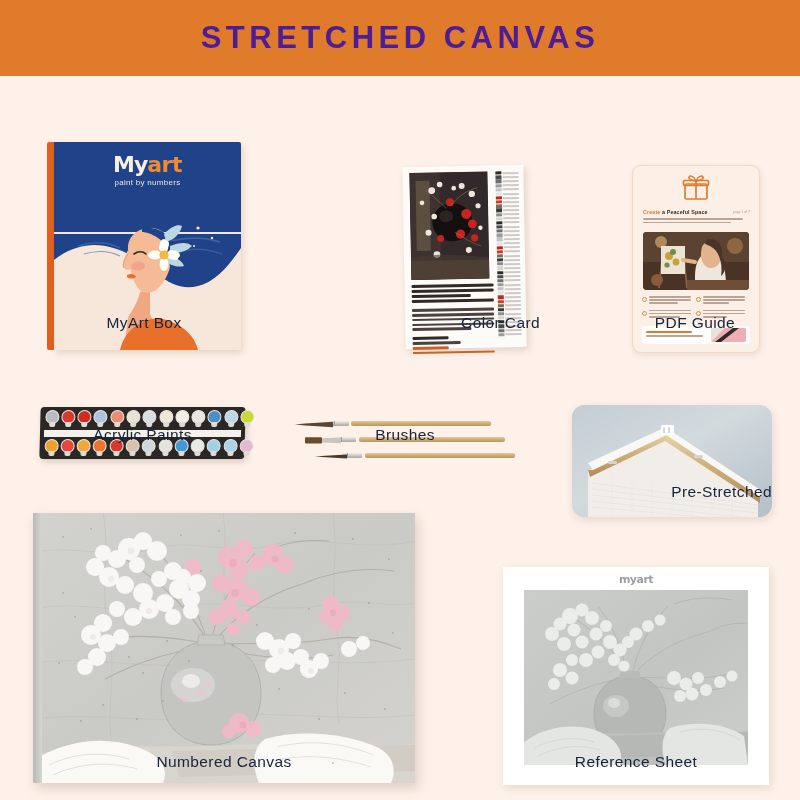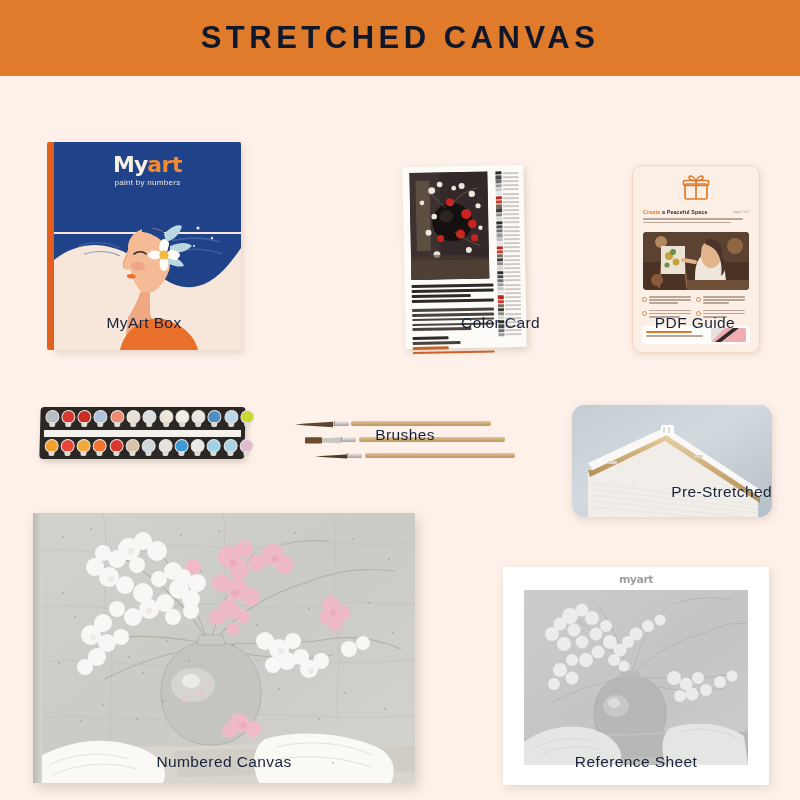--- a/index.html
+++ b/index.html
@@ -12,21 +12,21 @@
   }
   #page{width:800px;height:800px;position:relative;background:#FDF1E9;}
 
   
   .header{
     position:absolute;left:0;top:0;width:800px;height:76px;
     background:#E07B2C;
     display:flex;align-items:center;justify-content:center;
   }
   .header-title{
-    color:#0f172a;font-size:31px;font-weight:bold;
+    color:#4c1d95;font-size:31px;font-weight:bold;
     letter-spacing:4.5px;font-family:"Liberation Sans",sans-serif;
   }
 
   
   .item{position:absolute;margin-top:45px;}
   .label{
     position:absolute;text-align:center;
     color:#17223B;font-size:15.5px;letter-spacing:.4px;
     font-family:"Liberation Sans",sans-serif;white-space:nowrap;
   }
@@ -670,20 +670,21 @@
             <div class="pot-cap" style="background: rgb(169, 212, 232);"></div>
             <div class="pot-tab"></div>
           </div>
           <div class="pot">
             <div class="pot-cap" style="background: rgb(227, 187, 208);"></div>
             <div class="pot-tab"></div>
           </div>
         </div>
     </div>
   </div>
+  <div class="label lb-paints">Acrylic Paints</div>
 
   <div class="item brushes-wrap">
     <div class="brush" style="left:0;top:6px;width:196px;">
       <div class="b-handle" style="width:140px;"></div>
       <div class="b-ferrule" style="left:35px;"></div>
       <svg class="b-tip" width="38" height="7" viewBox="0 0 38 7">
         <path d="M38 0.8 L10 2.4 L0 3.5 L10 4.6 L38 6.2 Z" fill="#5A4633"></path>
       </svg>
     </div>
     <div class="brush" style="left:10px;top:22px;width:200px;">

